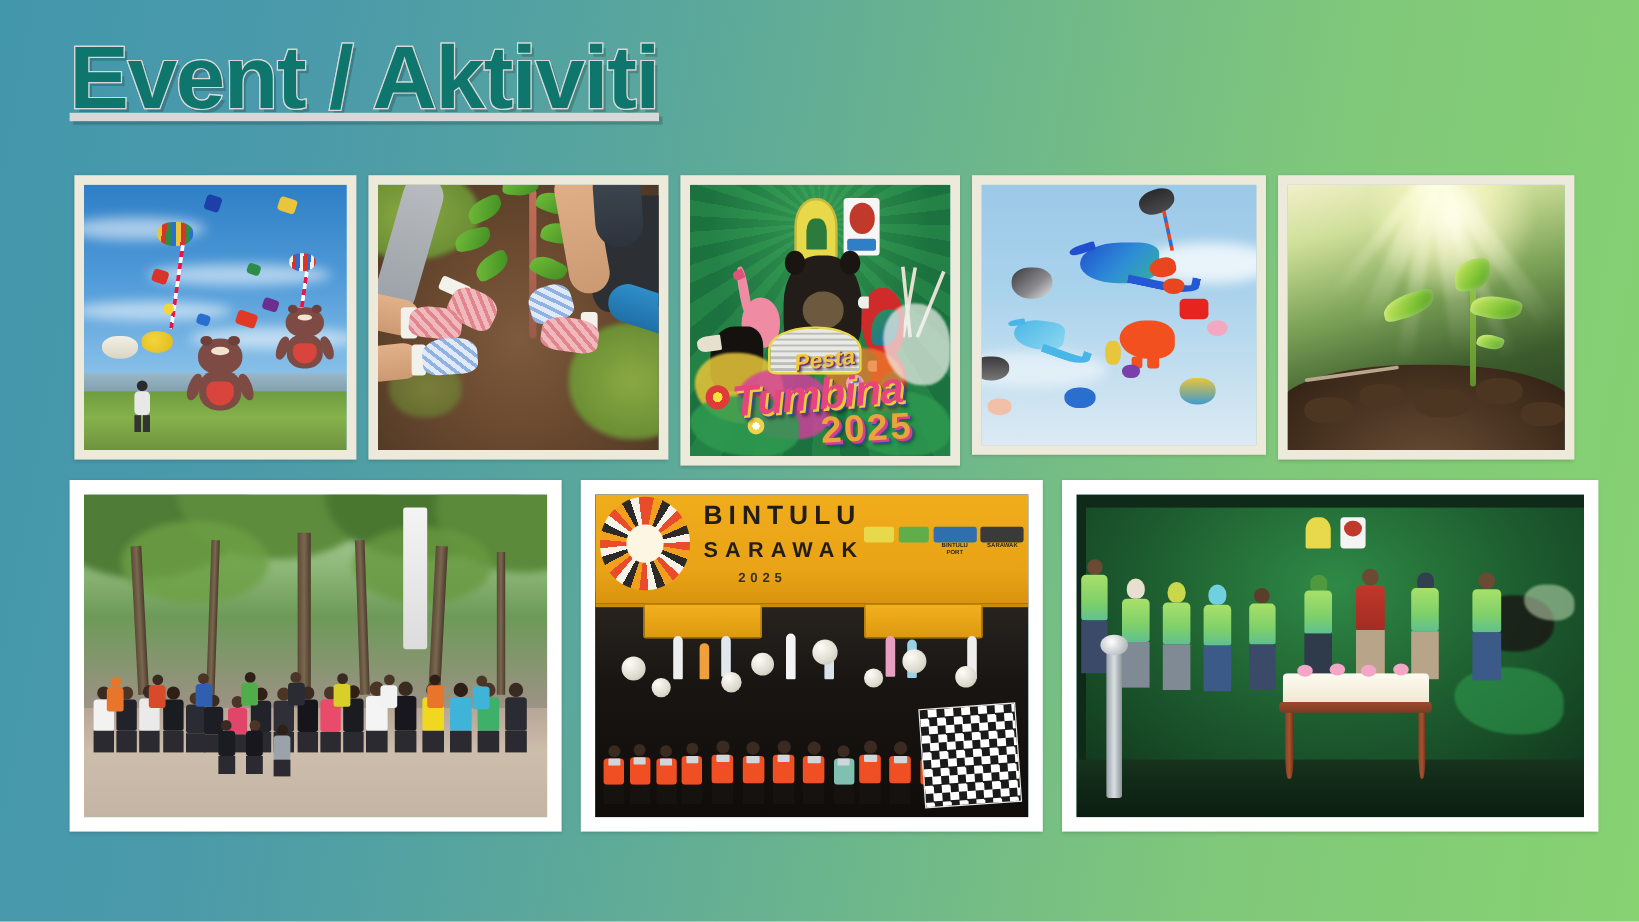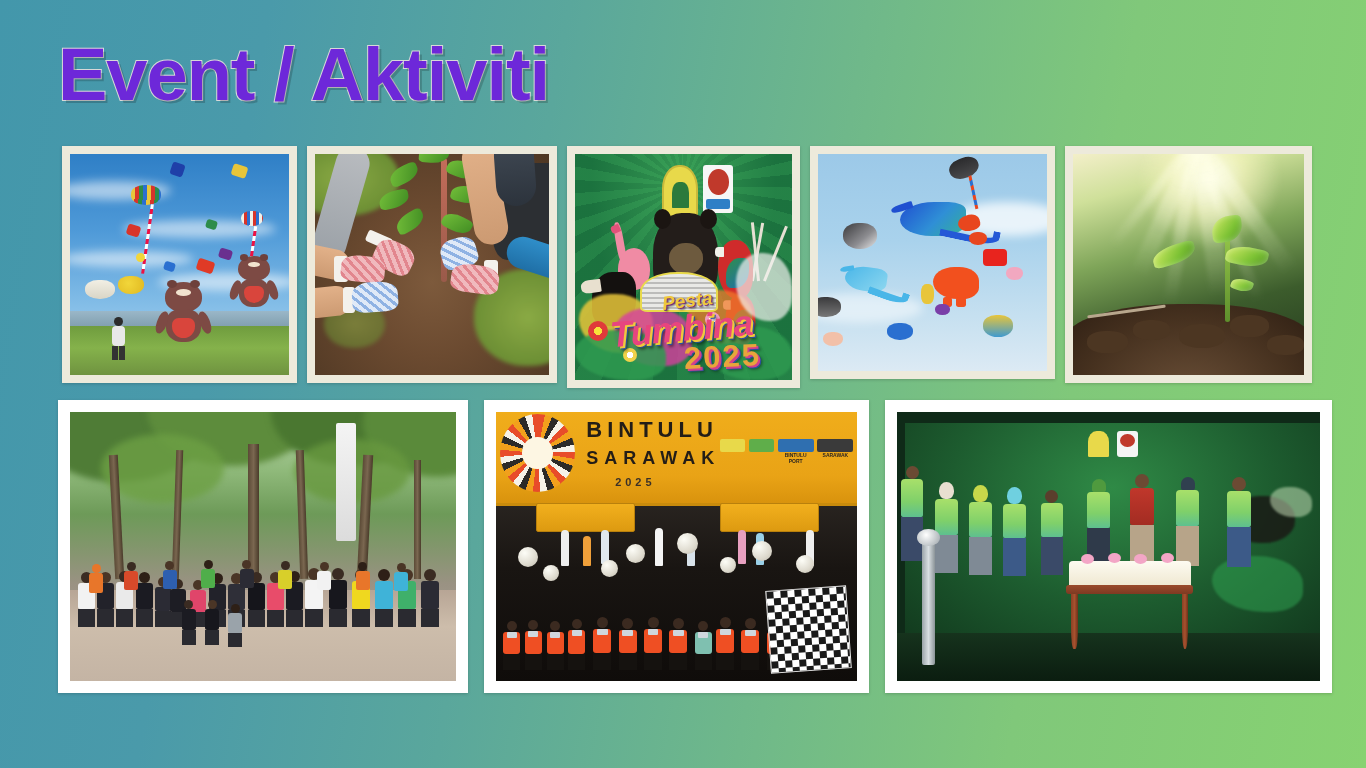--- a/index.html
+++ b/index.html
@@ -5,26 +5,27 @@
   html,body{margin:0;padding:0;}
   body{
     width:1366px;height:768px;overflow:hidden;
     font-family:"Liberation Sans",sans-serif;
     background:linear-gradient(100deg,#4397ab 0%,#4a9aaa 18%,#5aa79c 38%,#6fb88a 58%,#80c87a 76%,#87d271 100%);
     position:relative;
   }
 
   
   .page-title{
-    position:absolute;left:58px;top:38px;
+    position:absolute;left:58px;top:28px;
     font-size:74px;font-weight:bold;line-height:1;
-    color:#6d28d9;letter-spacing:-1px;
+    color:#0f766e;letter-spacing:-1px;
     -webkit-text-stroke:2px #d8d8d8;
     paint-order:stroke fill;
     text-shadow:3px 3px 0 rgba(0,0,0,.18);
+    text-decoration:underline;
   }
 
   
   .row{position:absolute;display:flex;}
   .row-top{left:62px;top:146px;gap:10px;}
   .row-bottom{left:58px;top:400px;gap:16px;}
 
   .frame{
     background:#edeadb;
     padding:8px;

